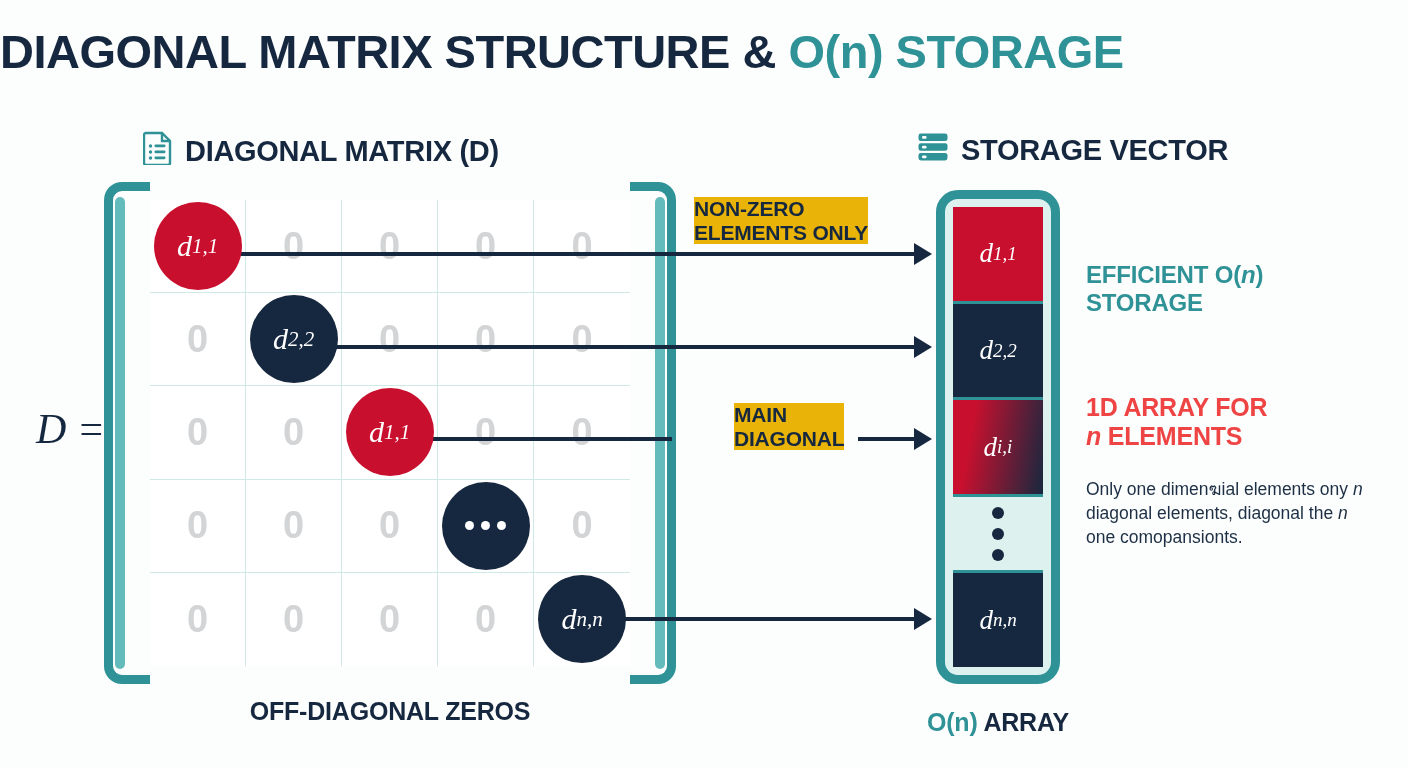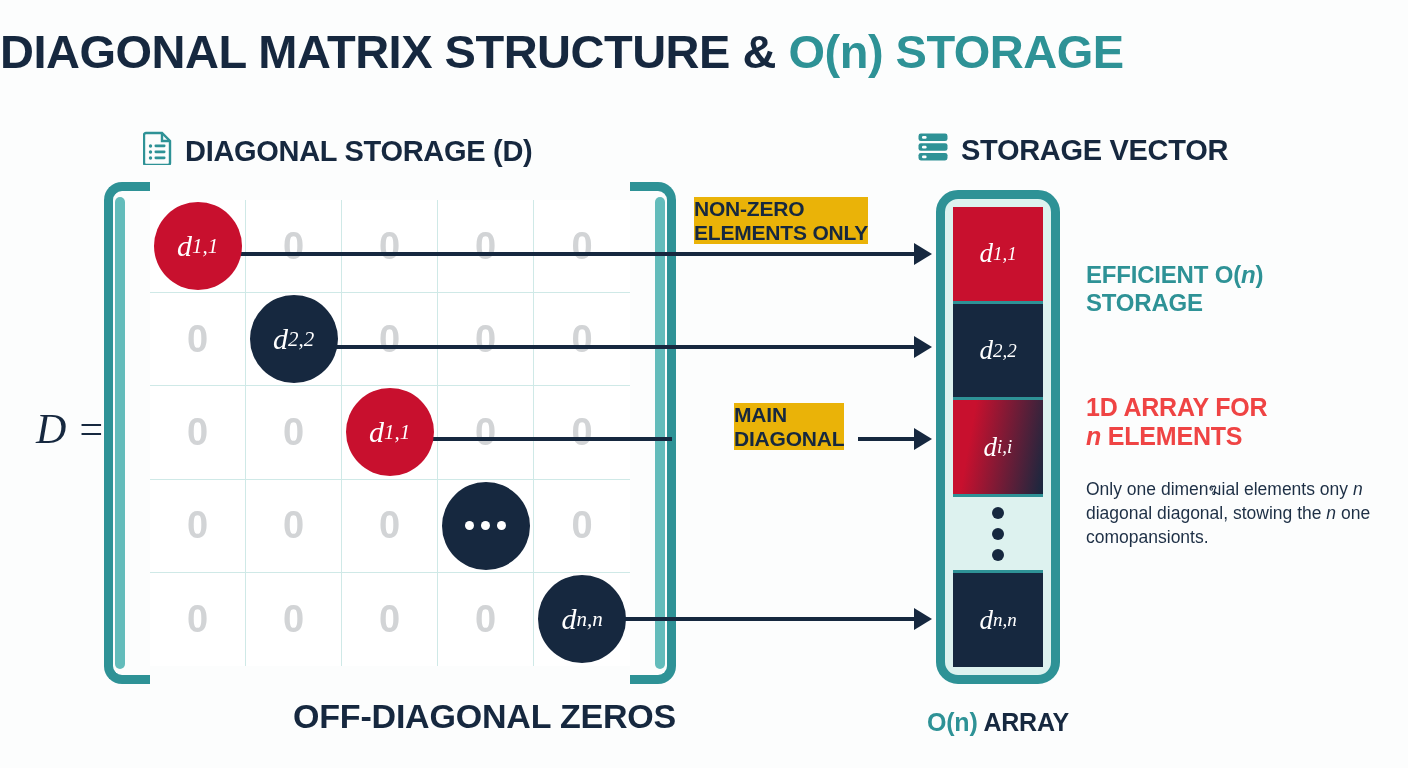--- a/index.html
+++ b/index.html
@@ -125,22 +125,22 @@
     font-family: "Liberation Serif", serif;
     font-size: 42px;
     color: #16283f;
   }
   #matrix-eq-label .var { font-style: italic; }
 
   #caption-off-diagonal {
     position: absolute;
     left: 104px; top: 697px;
     width: 572px;
-    text-align: right;
-    font-size: 34px;
+    text-align: center;
+    font-size: 25px;
     font-weight: bold;
     color: #16283f;
     letter-spacing: -0.2px;
   }
 
   
   .arrow-line {
     position: absolute;
     height: 4px;
     background: #16283f;
@@ -261,21 +261,21 @@
       <path d="M3 2 h16 l8 8 v22 a2 2 0 0 1-2 2 H3 a2 2 0 0 1-2-2 V4 a2 2 0 0 1 2-2 z" fill="none" stroke="#2e9296" stroke-width="2.4"></path>
       <path d="M19 2 v8 h8" fill="none" stroke="#2e9296" stroke-width="2.4"></path>
       <circle cx="7.5" cy="15" r="1.7" fill="#2e9296"></circle>
       <rect x="11.5" y="13.6" width="11" height="2.6" rx="1.1" fill="#2e9296"></rect>
       <circle cx="7.5" cy="21" r="1.7" fill="#2e9296"></circle>
       <rect x="11.5" y="19.6" width="11" height="2.6" rx="1.1" fill="#2e9296"></rect>
       <circle cx="7.5" cy="27" r="1.7" fill="#2e9296"></circle>
       <rect x="11.5" y="25.6" width="11" height="2.6" rx="1.1" fill="#2e9296"></rect>
     </svg>
   </span>
-  <span>DIAGONAL STORAGE (D)</span>
+  <span>DIAGONAL MATRIX (D)</span>
 </div>
 
 <div id="matrix-panel">
   <div class="bracket" id="bracket-left"></div>
   <div class="bracket" id="bracket-right"></div>
   <div id="matrix-grid">
       <div class="mcell">
         <div class="diag-circle red">
           <span>d</span>
           <span class="sub">1,1</span>
@@ -444,15 +444,15 @@
 </div>
 
 <div id="note-array">
   <span>1D ARRAY FOR</span><br>
   <span class="it">n</span><span> ELEMENTS</span>
 </div>
 
 <div id="note-body">
   <span>Only one dimenฆial</span>
   <span>elements ony </span><span class="it">n</span><span> diagonal</span>
-  <span>diagonal, stowing the </span><span class="it">n</span>
+  <span>elements, diagonal the </span><span class="it">n</span>
   <span>one comopansionts.</span>
 </div>
 
 </body></html>

